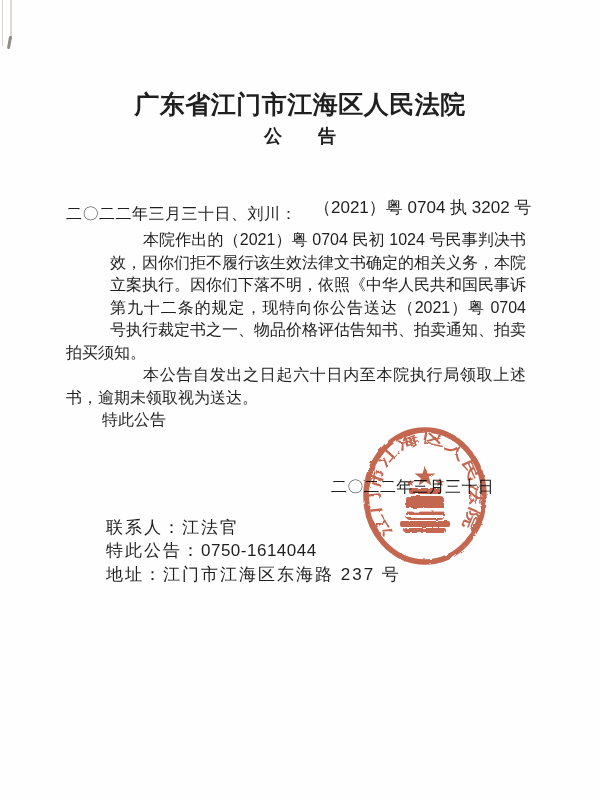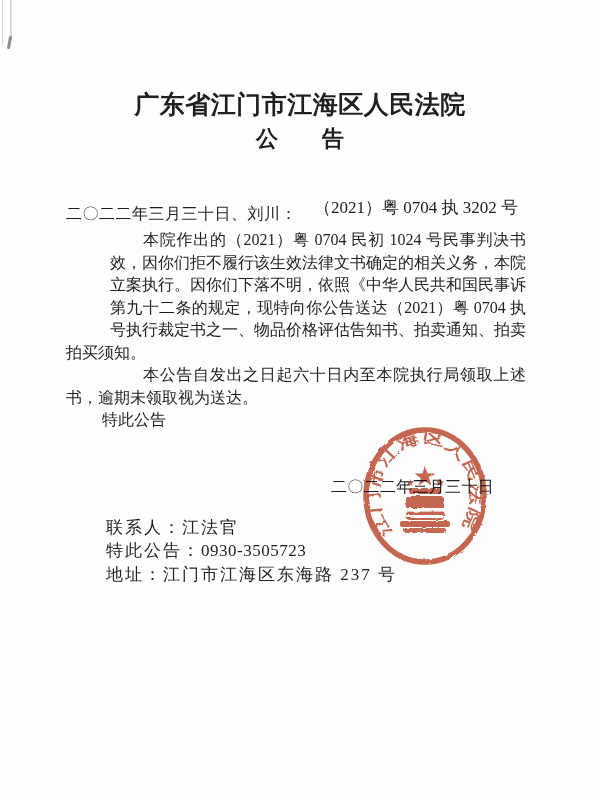--- a/index.html
+++ b/index.html
@@ -1,28 +1,28 @@
 <!DOCTYPE html>
 <html><head>
 <meta charset="utf-8">
 <style>
   html,body{margin:0;padding:0;background:#888;}
   .page{
     position:relative;width:600px;height:800px;margin:0 auto;
     background:#fefefe;overflow:hidden;
-    font-family:Liberation Serif, serif;
+    font-family:Liberation Sans, sans-serif;
     color:#1f1f1f;
   }
   .court-title{
     position:absolute;top:88px;left:0;width:600px;
     text-align:center;font-size:25px;font-weight:bold;letter-spacing:0.5px;
   }
   .notice-title{
     position:absolute;top:124px;left:0;width:600px;
-    text-align:center;font-size:22px;font-weight:bold;
+    text-align:center;font-size:18px;font-weight:bold;
   }
   .case-number{position:absolute;top:196px;left:314px;font-size:17px;}
   .addressee{position:absolute;top:204px;left:66px;font-size:16px;letter-spacing:0.5px;}
   .body-block{position:absolute;top:229px;left:66px;width:460px;font-size:16px;}
   .bodyline{height:22.5px;line-height:22.5px;white-space:nowrap;}
   .bodyline.just{text-align:justify;text-align-last:justify;white-space:normal;
     height:22.5px;overflow:hidden;margin-left:44px;}
   .indent{text-indent:33px;}
   .closing{margin-top:0px;text-indent:36px;height:22.5px;line-height:22.5px;}
   .sign-date{position:absolute;top:477px;left:331px;font-size:16px;letter-spacing:0.3px;}
@@ -92,20 +92,20 @@
         <rect x="51" y="93" width="36" height="3" fill="#fdfdfd"></rect>
       </g>
     </g>
   </svg>
 
   <div class="contact">
     <div>
       <span>联系人：</span><span>江法官</span>
     </div>
     <div>
-      <span>特此公告：</span><span class="num">0930-3505723</span>
+      <span>特此公告：</span><span class="num">0750-1614044</span>
     </div>
     <div>
       <span>地址：</span><span>江门市江海区东海路 237 号</span>
     </div>
   </div>
 
 </div>
 
 </body></html>

